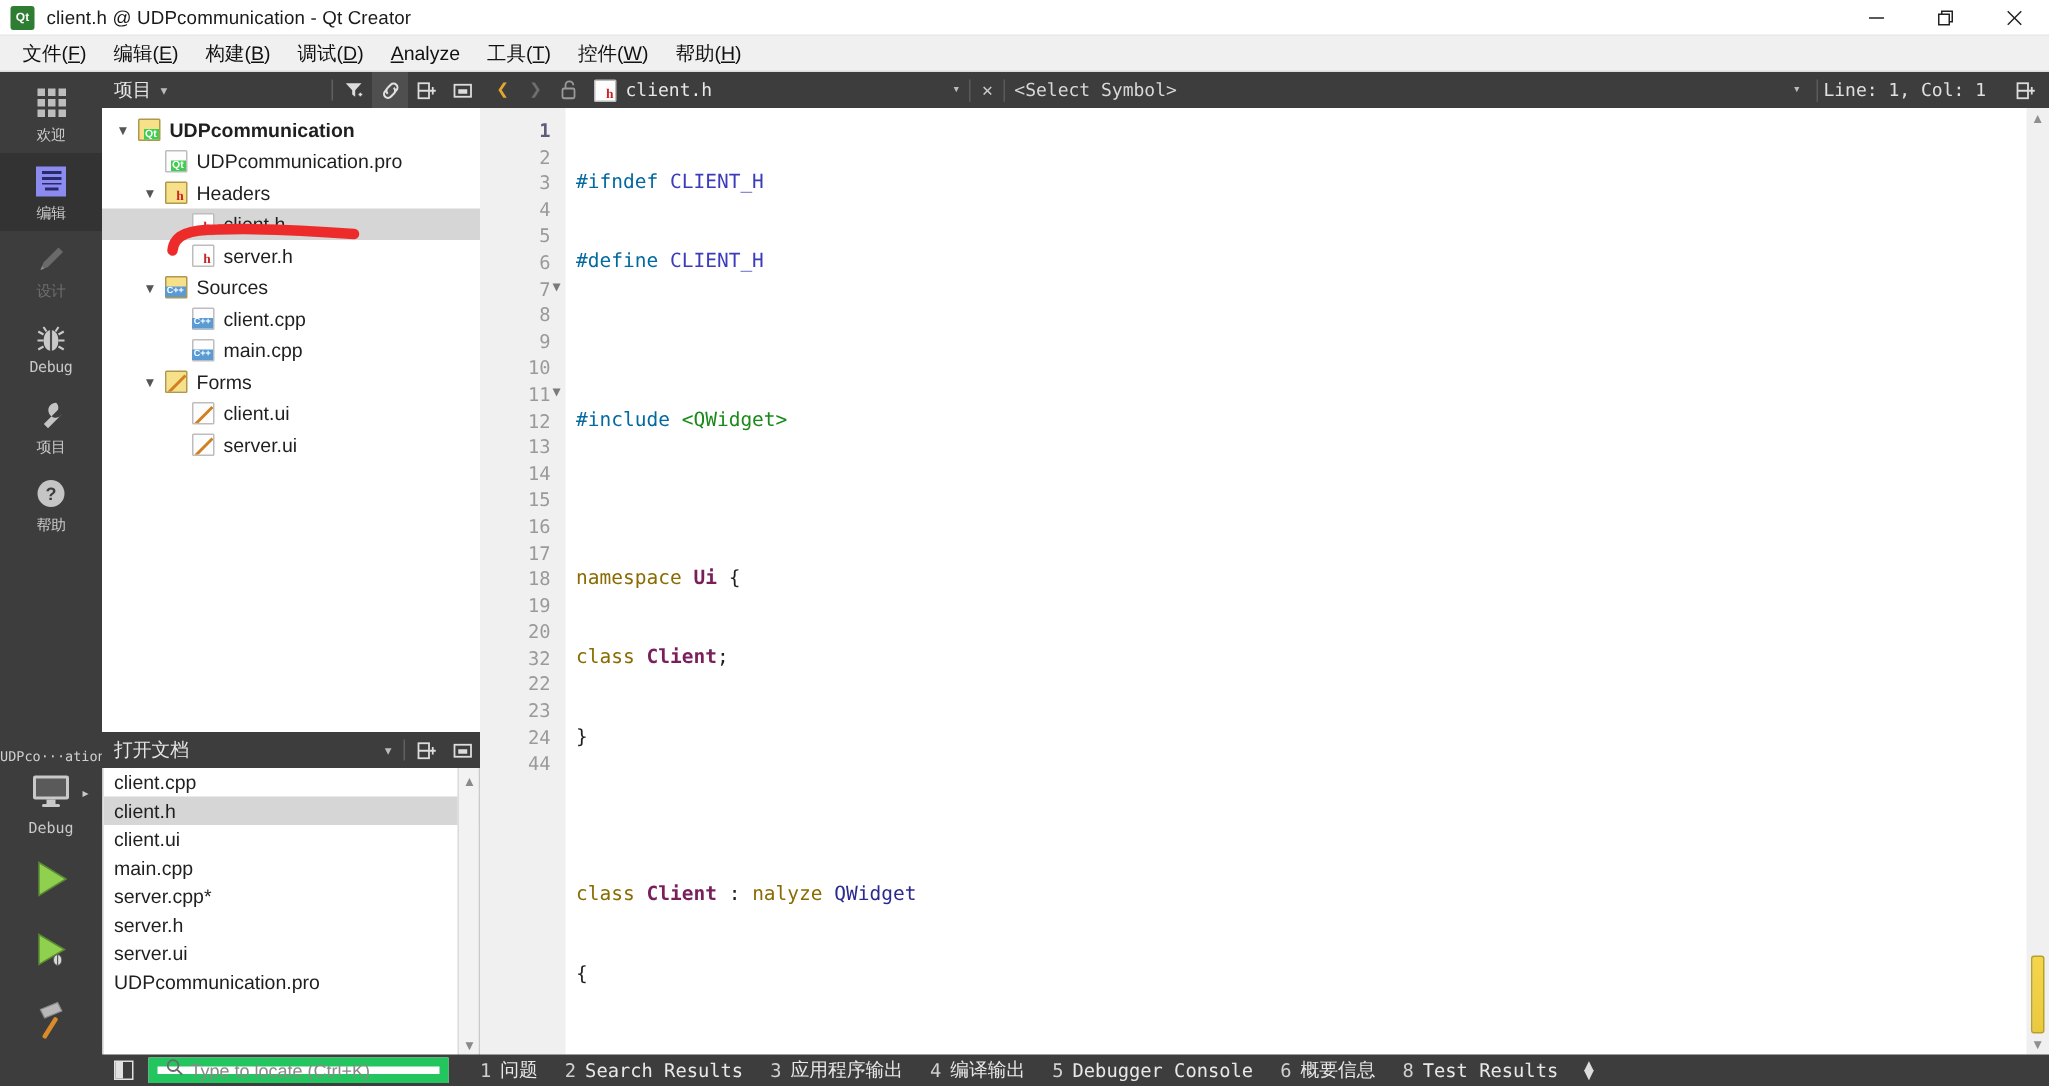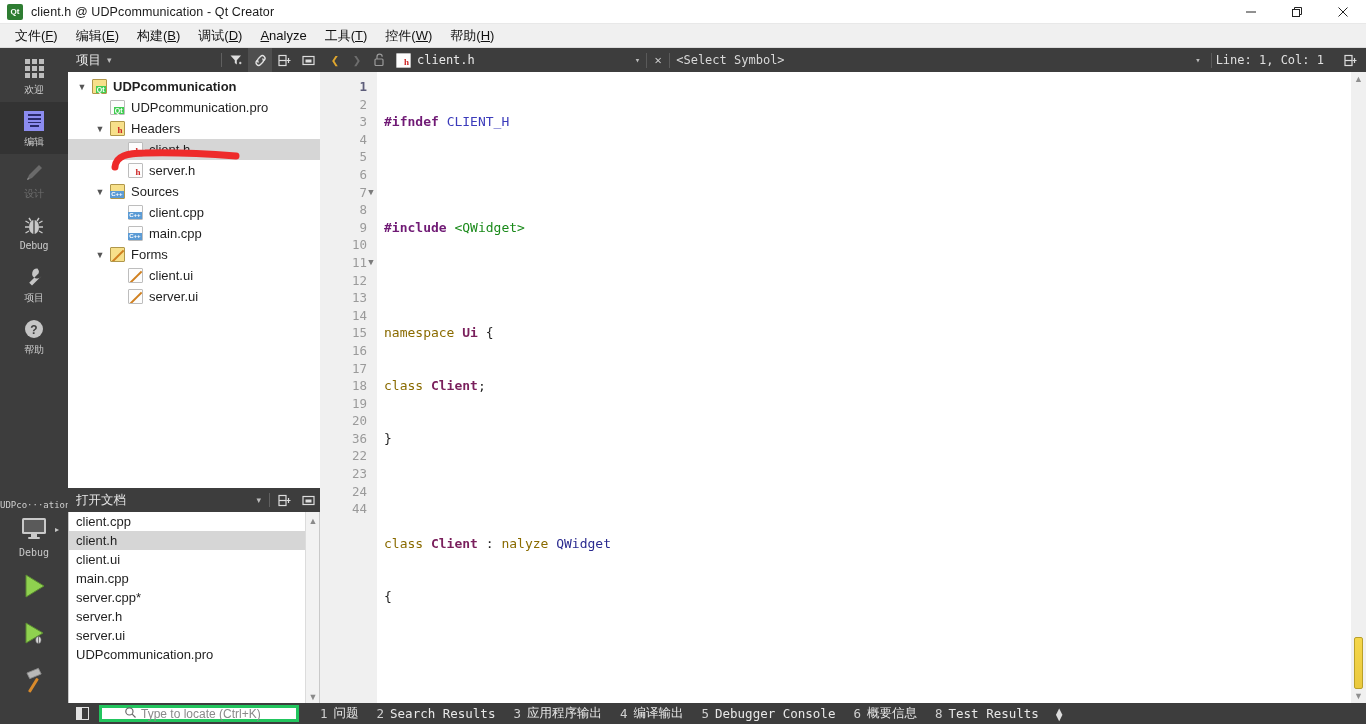--- a/index.html
+++ b/index.html
@@ -147,21 +147,21 @@
   .gln { height: 17.6px; line-height: 17.6px; padding-right: 10px; }
   .gln.cur { color: #5d5d7a; font-weight: bold; }
   .foldcol { position:absolute; right: 0px; top: 6px; width: 12px; }
   .fold { height: 17.6px; line-height: 17.6px; color:#7b7b7b; font-size: 9px; text-align:center; }
   .codetext {
     flex: 1; padding-top: 6px; padding-left: 7px;
     font-family: "DejaVu Sans Mono", monospace; font-size: 13px;
     white-space: pre; line-height: 17.6px; color: #202020;
   }
   .cl { height: 17.6px; }
-  .k-pre { color: #701a75; font-weight: bold; }        
+  .k-pre { color: #0369a1; }        
   .k-mac { color: #3b3bbb; }        
   .k-str { color: #1a8a1a; }        
   .k-kw  { color: #8a6b00; }        
   .k-typ { color: #7a1f5c; font-weight: bold; } 
   .k-typ2{ color: #2a2a8f; }
   .k-plain { color: #1f1f1f; }
 
   .edscroll { position: absolute; right: 0; top: 0; width: 15px; height: 631px; background:#f0f0f0; }
   .edscroll .arrw { position:absolute; left:0; width:15px; height:14px; display:flex;align-items:center;justify-content:center;color:#8f8f8f;font-size:9px;}
   .edscroll .thumb { position:absolute; left: 3px; width: 9px; background: linear-gradient(180deg,#f5d64a,#eac93e); border:1px solid #b9a02a; border-radius:2px;}
@@ -169,22 +169,22 @@
   
   .statusbar {
     position: absolute; left: 0; bottom: 0; width: 1366px; height: 21px;
     background: #3d3d3d; display: flex; align-items: center;
   }
   .sb-left { width: 68px; height:21px; background:#3d3d3d; }
   .sb-toggle { width: 28px; height:21px; display:flex; align-items:center; justify-content:center; }
   .sq { width: 13px; height: 13px; border: 1.6px solid #e2e2e2; display:flex; }
   .sq i { display:block; width: 5px; background:#e2e2e2; }
   .locator {
-    width: 200px; height: 17px; background: #ffffff; border:3px solid #22c55e;
-    display:flex; align-items:center; gap:4px; padding-left:22px; margin-left: 3px;
+    width: 200px; height: 17px; background: #ffffff; border:6px solid #22c55e;
+    display:flex; align-items:center; gap:4px; padding-left:5px; margin-left: 3px;
   }
   .locator .ph { font-size: 12px; color: #8a8a8a; }
   .sb-panes { display: flex; align-items: center; margin-left: 12px; gap: 0px; }
   .pane { display:flex; align-items:center; gap: 6px; padding: 0 9px; font-size: 12.5px; color: #e8e8e8; font-family:"DejaVu Sans Mono", monospace; }
   .pane .num { color: #cfcfcf; }
   .pane .lbl-cn { font-family:"Liberation Sans", sans-serif; font-size: 12.5px; }
   .sb-updown { margin-left: 6px; color:#ddd; font-size: 11px; display:flex; flex-direction:column; line-height:6px; }
 </style>
 </head>
 <body>
@@ -570,21 +570,21 @@
       <div class="gln">11</div>
       <div class="gln">12</div>
       <div class="gln">13</div>
       <div class="gln">14</div>
       <div class="gln">15</div>
       <div class="gln">16</div>
       <div class="gln">17</div>
       <div class="gln">18</div>
       <div class="gln">19</div>
       <div class="gln">20</div>
-      <div class="gln">36</div>
+      <div class="gln">32</div>
       <div class="gln">22</div>
       <div class="gln">23</div>
       <div class="gln">24</div>
       <div class="gln">44</div>
 
       <div class="foldcol">
         <div class="fold"></div>
         <div class="fold"></div>
         <div class="fold"></div>
         <div class="fold"></div>
@@ -593,20 +593,21 @@
         <div class="fold">▼</div>
         <div class="fold"></div>
         <div class="fold"></div>
         <div class="fold"></div>
         <div class="fold">▼</div>
       </div>
     </div>
 
     <div class="codetext">
       <div class="cl"><span class="k-pre">#ifndef</span><span class="k-plain"> </span><span class="k-mac">CLIENT_H</span></div>
+      <div class="cl"><span class="k-pre">#define</span><span class="k-plain"> </span><span class="k-mac">CLIENT_H</span></div>
       <div class="cl">​</div>
       <div class="cl"><span class="k-pre">#include</span><span class="k-plain"> </span><span class="k-str">&lt;QWidget&gt;</span></div>
       <div class="cl">​</div>
       <div class="cl"><span class="k-kw">namespace </span><span class="k-typ">Ui</span><span class="k-plain"> {</span></div>
       <div class="cl"><span class="k-kw">class </span><span class="k-typ">Client</span><span class="k-plain">;</span></div>
       <div class="cl"><span class="k-plain">}</span></div>
       <div class="cl">​</div>
       <div class="cl"><span class="k-kw">class </span><span class="k-typ">Client</span><span class="k-plain"> : </span><span class="k-kw">nalyze </span><span class="k-typ2">QWidget</span></div>
       <div class="cl"><span class="k-plain">{</span></div>
       

